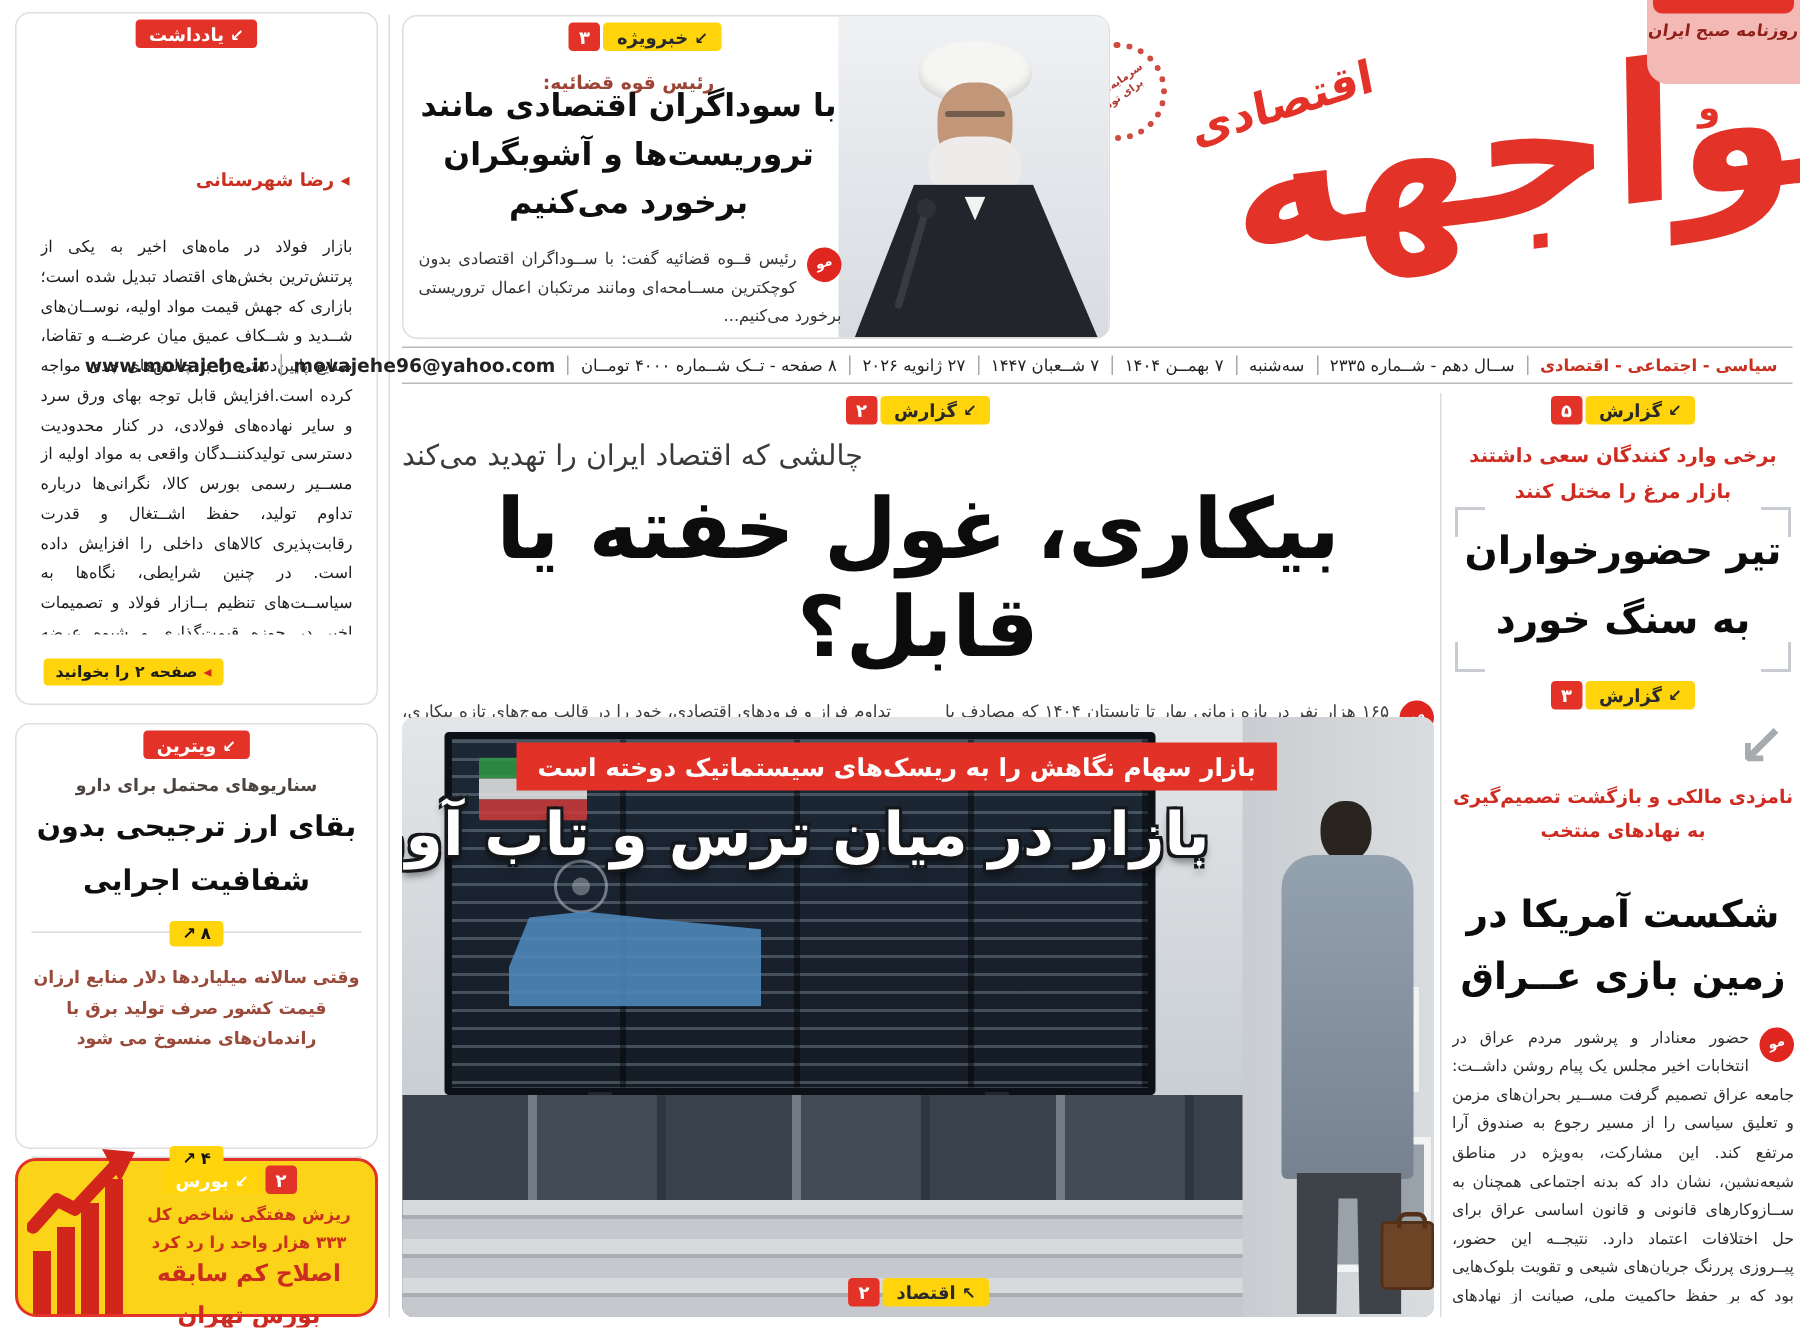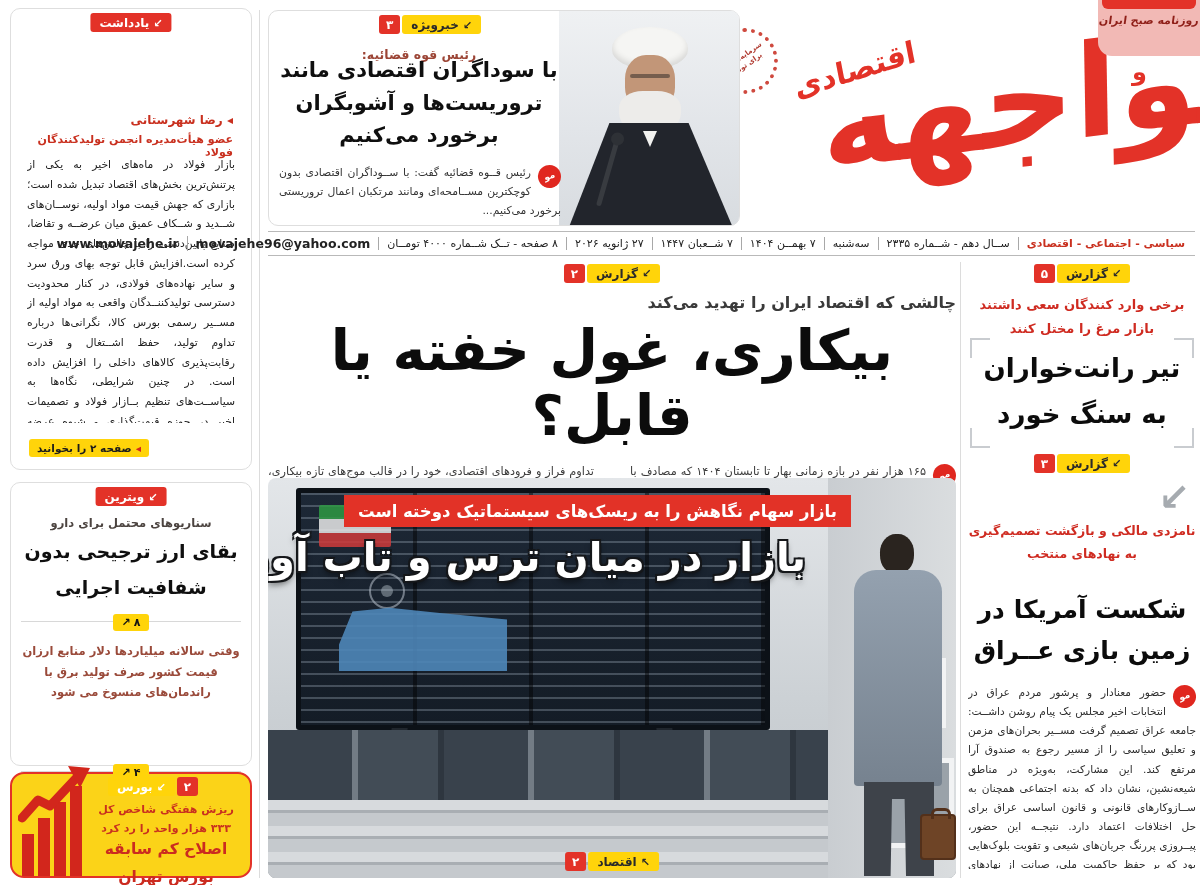--- a/index.html
+++ b/index.html
@@ -93,21 +93,21 @@
   .bourse .kick { color:#c9301f; font-weight:bold; font-size:11px; text-align:center; line-height:1.7; }
   .bourse .ttl { color:#cb2b20; font-weight:900; font-size:15.5px; text-align:center; line-height:1.8; }
   .badge.on-yellow .lbl { color:#fff; }
 
   
   .sn-kick { color:#9c4536; font-weight:bold; font-size:12.5px; text-align:center; }
   .sn-title { font-size:21px; font-weight:900; text-align:center; line-height:1.55; color:#0f0f0f; }
   .sn-lead { font-size:10.8px; line-height:1.78; text-align:justify; color:#333; }
   .sn-lead .mono { float:right; margin-left:7px; margin-top:2px; }
 
-  .main-kick { font-size:16px; font-weight:700; text-align:right; color:#3a3a3a; }
+  .main-kick { font-size:19px; font-weight:400; text-align:left; color:#3a3a3a; }
   .main-title { font-size:56px; font-weight:900; text-align:center; color:#0c0c0c; letter-spacing:-1px; }
   .lead-col { font-size:11.3px; line-height:1.78; text-align:justify; color:#3c3c3c; }
   .lead-col .mono { float:right; margin-left:7px; margin-top:2px; }
 
   
   .photo { border-radius:8px; overflow:hidden; background:linear-gradient(180deg,#e3e6e9 0%,#ccd1d5 55%,#bcc2c7 100%); }
   .board {
     position:absolute; left:28px; top:10px; width:474px; height:242px;
     background:
       repeating-linear-gradient(90deg, transparent 0 112px, rgba(0,0,0,.45) 112px 116px),
@@ -196,21 +196,20 @@
     <div class="abs badge red-pill" style="top:4px; left:50%; transform:translateX(-50%);">
       <span class="lbl">
           <span class="arr">↙</span>
           <span>یادداشت</span>
         </span>
     </div>
     <div class="abs author" style="top:104px; right:18px;">
       <span>◂</span>
       <span>رضا شهرستانی</span>
     </div>
-    <div class="abs role" style="top:124px; right:18px;">عضو هیأت‌مدیره انجمن تولیدکنندگان فولاد</div>
     <div class="abs note-body" style="top:146px; left:16px; right:16px; height:268px; overflow:hidden;">بازار فولاد در ماه‌های اخیر به یکی از پرتنش‌ترین بخش‌های اقتصاد تبدیل شده است؛ بازاری که جهش قیمت مواد اولیه، نوســان‌های شــدید و شــکاف عمیق میان عرضــه و تقاضا، صنایع پایین‌دستی را با چالش‌های جدی مواجه کرده است.افزایش قابل توجه بهای ورق سرد و سایر نهاده‌های فولادی، در کنار محدودیت دسترسی تولیدکننــدگان واقعی به مواد اولیه از مســیر رسمی بورس کالا، نگرانی‌ها درباره تداوم تولید، حفظ اشــتغال و قدرت رقابت‌پذیری کالاهای داخلی را افزایش داده است. در چنین شرایطی، نگاه‌ها به سیاســت‌های تنظیم بــازار فولاد و تصمیمات اخیر در حوزه قیمت‌گذاری و شیوه عرضه دوخته شــده است، تصمیماتی که حالا موافقان و مخالفان خود را دارد و هر کدام، روایت متفاوتی از ریشه نوسانات قیمتی و پیامدهای آن ارائه می‌کنند. الزام بازگشت ارز صادراتی با نرخ نیما، توجیه اقتصادی را برای شرکت‌های فــولادی از بین برده بود و همین موضوع باعث شــد تمایل چندانی به صادرات وجود نداشته باشــد.در آن مقطع فروش در بازار داخلی برای فولادسازان جذاب‌تر از صادرات بود.</div>
     <div class="abs" style="bottom:12px; left:18px;">
       <span class="foot-tag">
           <span class="mk">◂</span>
           <span>صفحه ۲ را بخوانید</span>
         </span>
     </div>
   </div>
 
   <div class="abs card" style="left:10px; top:482px; width:242px; height:284px;">
@@ -363,21 +362,21 @@
           </span>
         <span class="num">۵</span>
       </span>
     </div>
     <div class="r-kick" style="margin-top:10px;">برخی وارد کنندگان سعی داشتند بازار مرغ را مختل کنند</div>
     <div class="abs" style="top:76px; left:0; right:0; height:110px;">
       <div class="corner c-tl" style="left:2px; top:0;"></div>
       <div class="corner c-tr" style="right:2px; top:0;"></div>
       <div class="corner c-bl" style="left:2px; bottom:0;"></div>
       <div class="corner c-br" style="right:2px; bottom:0;"></div>
-      <div class="r-title" style="padding-top:8px;">تیر رانت‌خواران به سنگ خورد</div>
+      <div class="r-title" style="padding-top:8px;">تیر حضور‌خواران به سنگ خورد</div>
     </div>
   </div>
 
   <div class="abs" style="left:968px; top:452px; width:228px;">
     <div style="text-align:center;">
       <span class="badge">
         <span class="lbl">
             <span class="arr">↙</span>
             <span>گزارش</span>
           </span>

